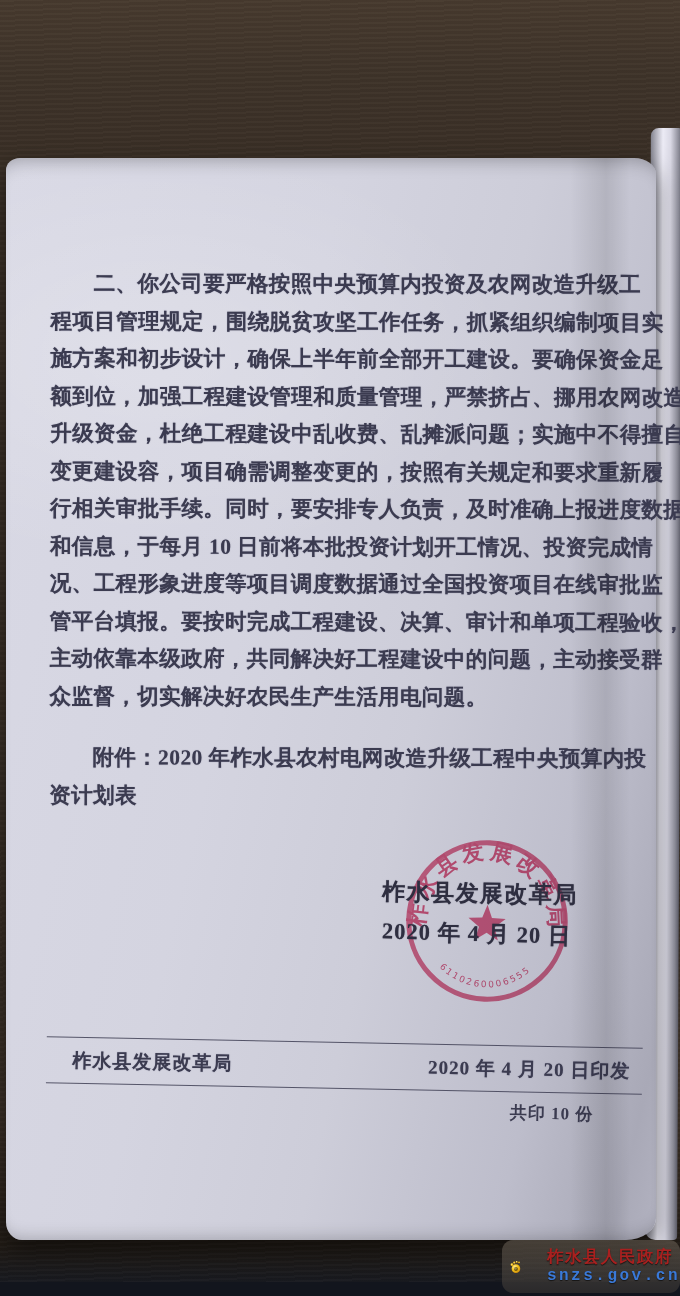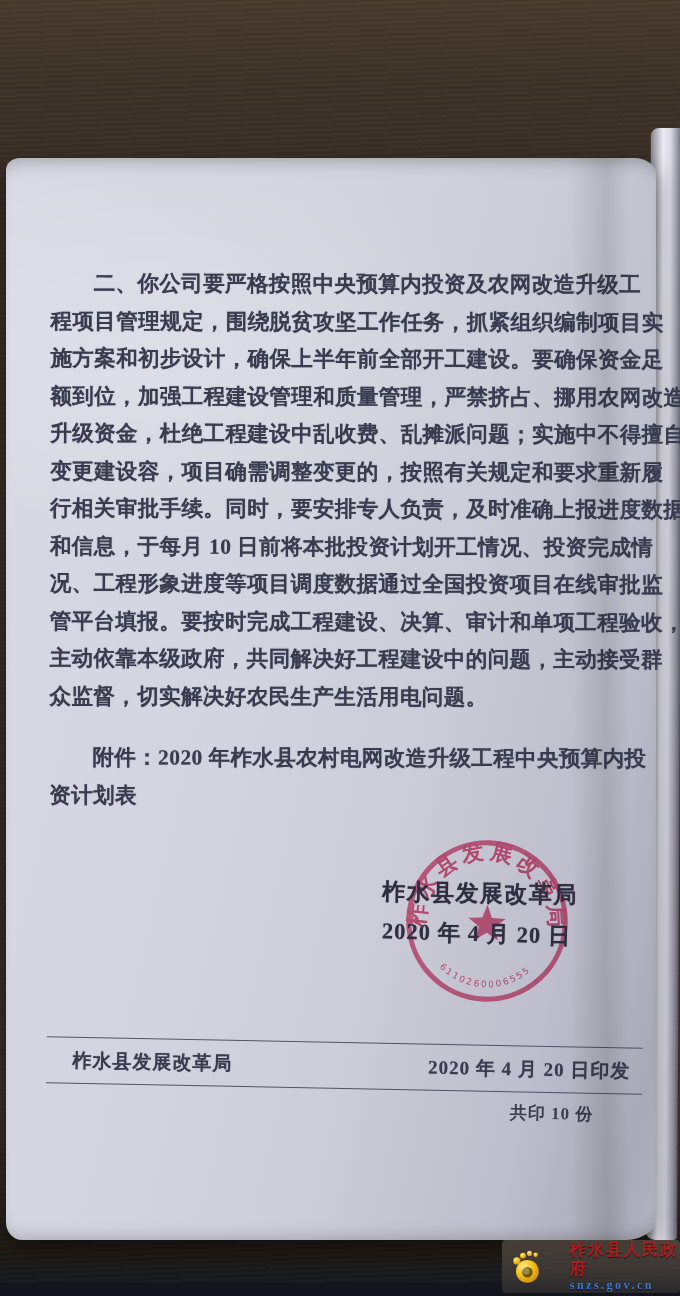--- a/index.html
+++ b/index.html
@@ -85,32 +85,32 @@
   .copies-row {
     text-align:right; padding:9px 48px 0 0;
     font-size:17px; font-weight:600; letter-spacing:1px;
   }
 
   
   .watermark {
     position:absolute; left:502px; top:1240px; width:178px; height:53px;
     display:flex; align-items:center; gap:24px; padding-left:7px;
     background:linear-gradient(180deg, rgba(118,108,96,.50), rgba(70,64,58,.48));
-    border-radius:4px;
+    border-radius:11px;
   }
   .wm-text { display:flex; flex-direction:column; line-height:1.15; }
   .wm-name {
     font-size:16.5px; font-weight:700; letter-spacing:1.5px;
     color:#a9201f; text-shadow:0 1px 1px rgba(0,0,0,.65);
     font-family:"Liberation Serif","DejaVu Serif",serif;
   }
   .wm-url {
-    font-size:12px; font-weight:700; letter-spacing:2.5px;
+    font-size:16px; font-weight:700; letter-spacing:2.5px;
     color:#3a79d8; text-shadow:0 1px 1px rgba(0,0,0,.6);
-    font-family:Liberation Serif, serif;
+    font-family:Liberation Mono, monospace;
   }
 </style>
 </head>
 <body>
 
 <div class="scene">
   <div class="desk-grain"></div>
 
   <div class="back-page"></div>
 

